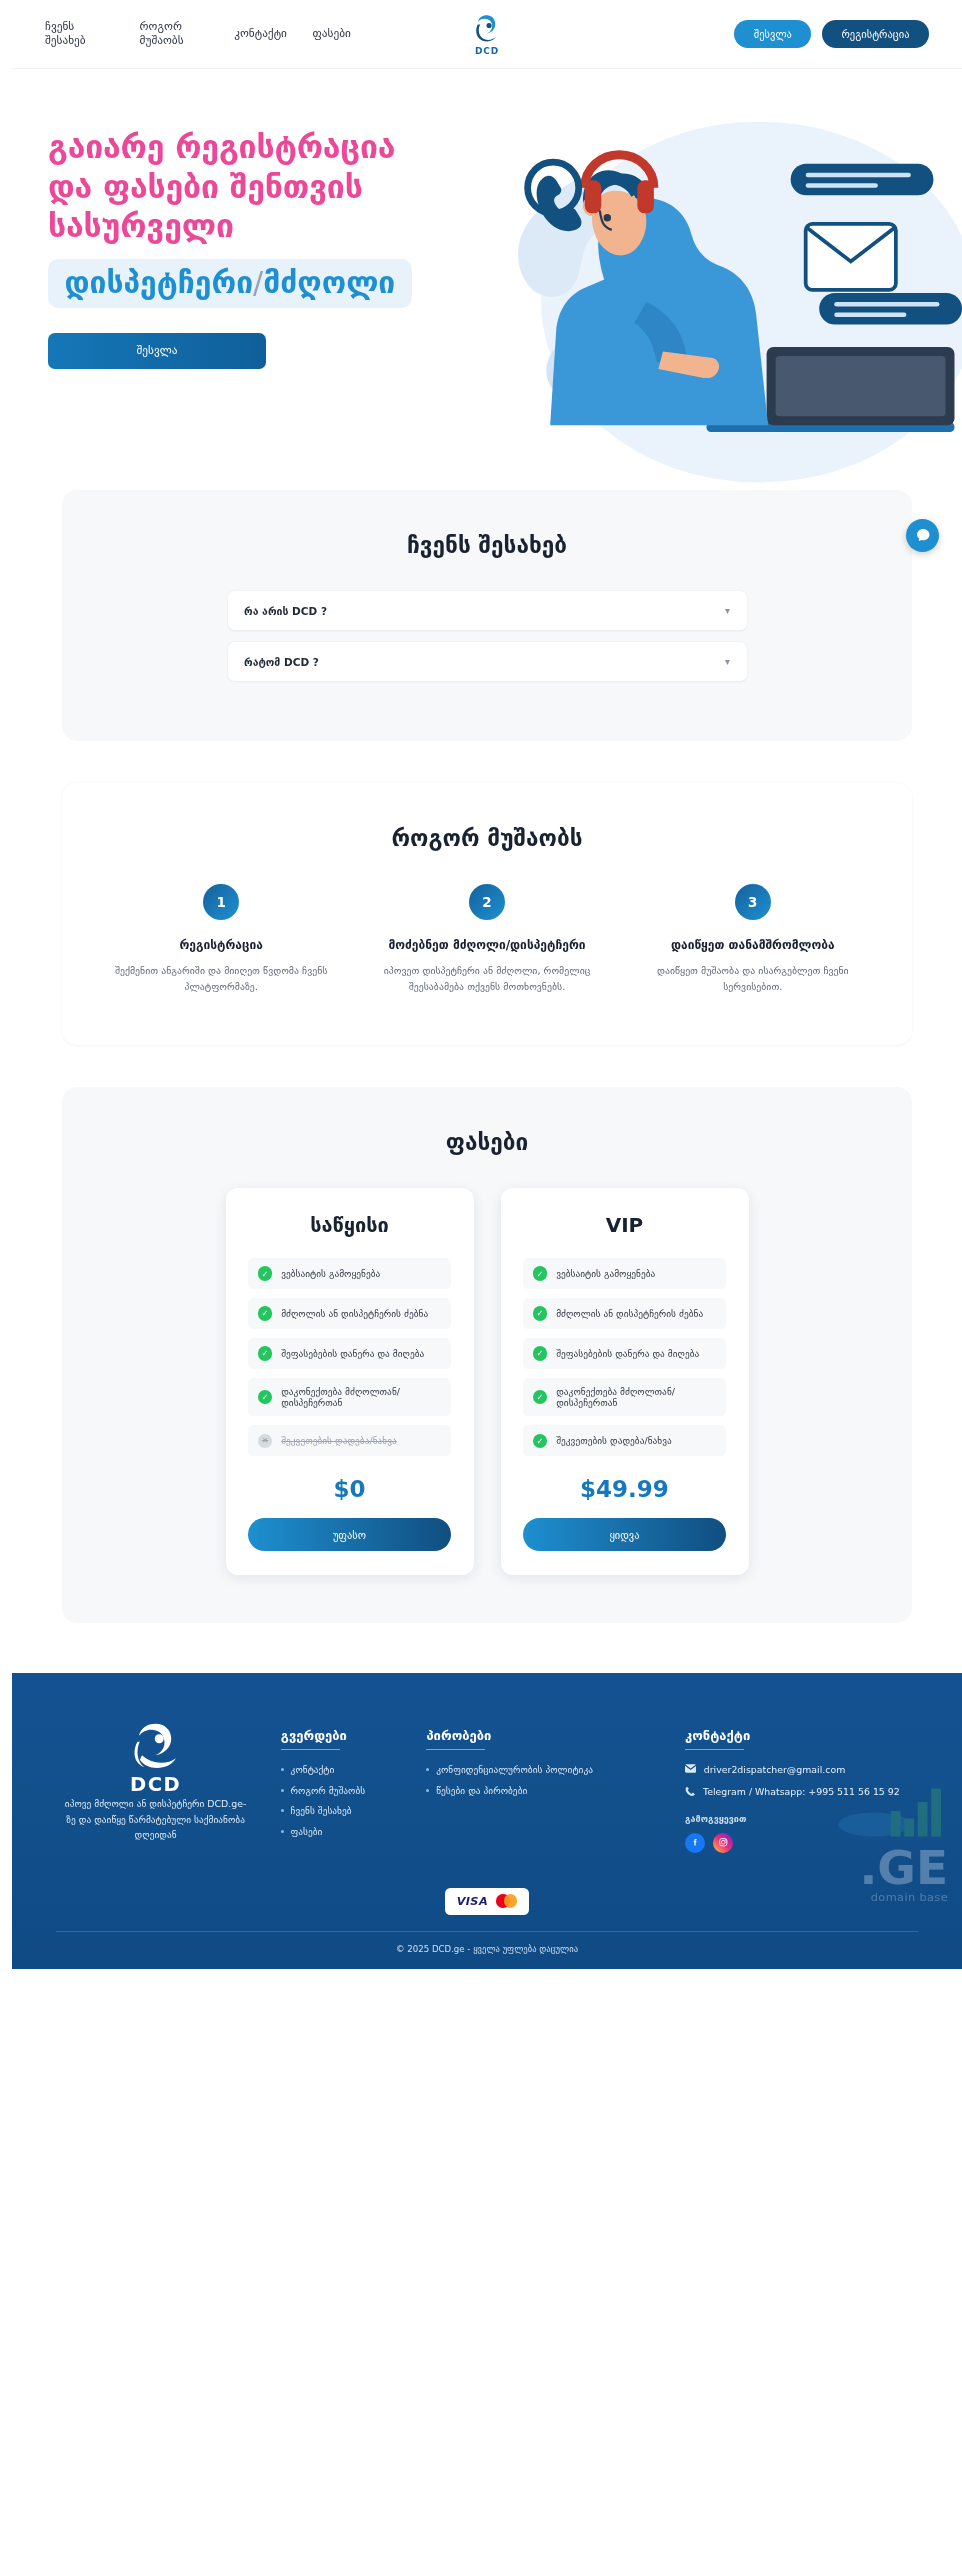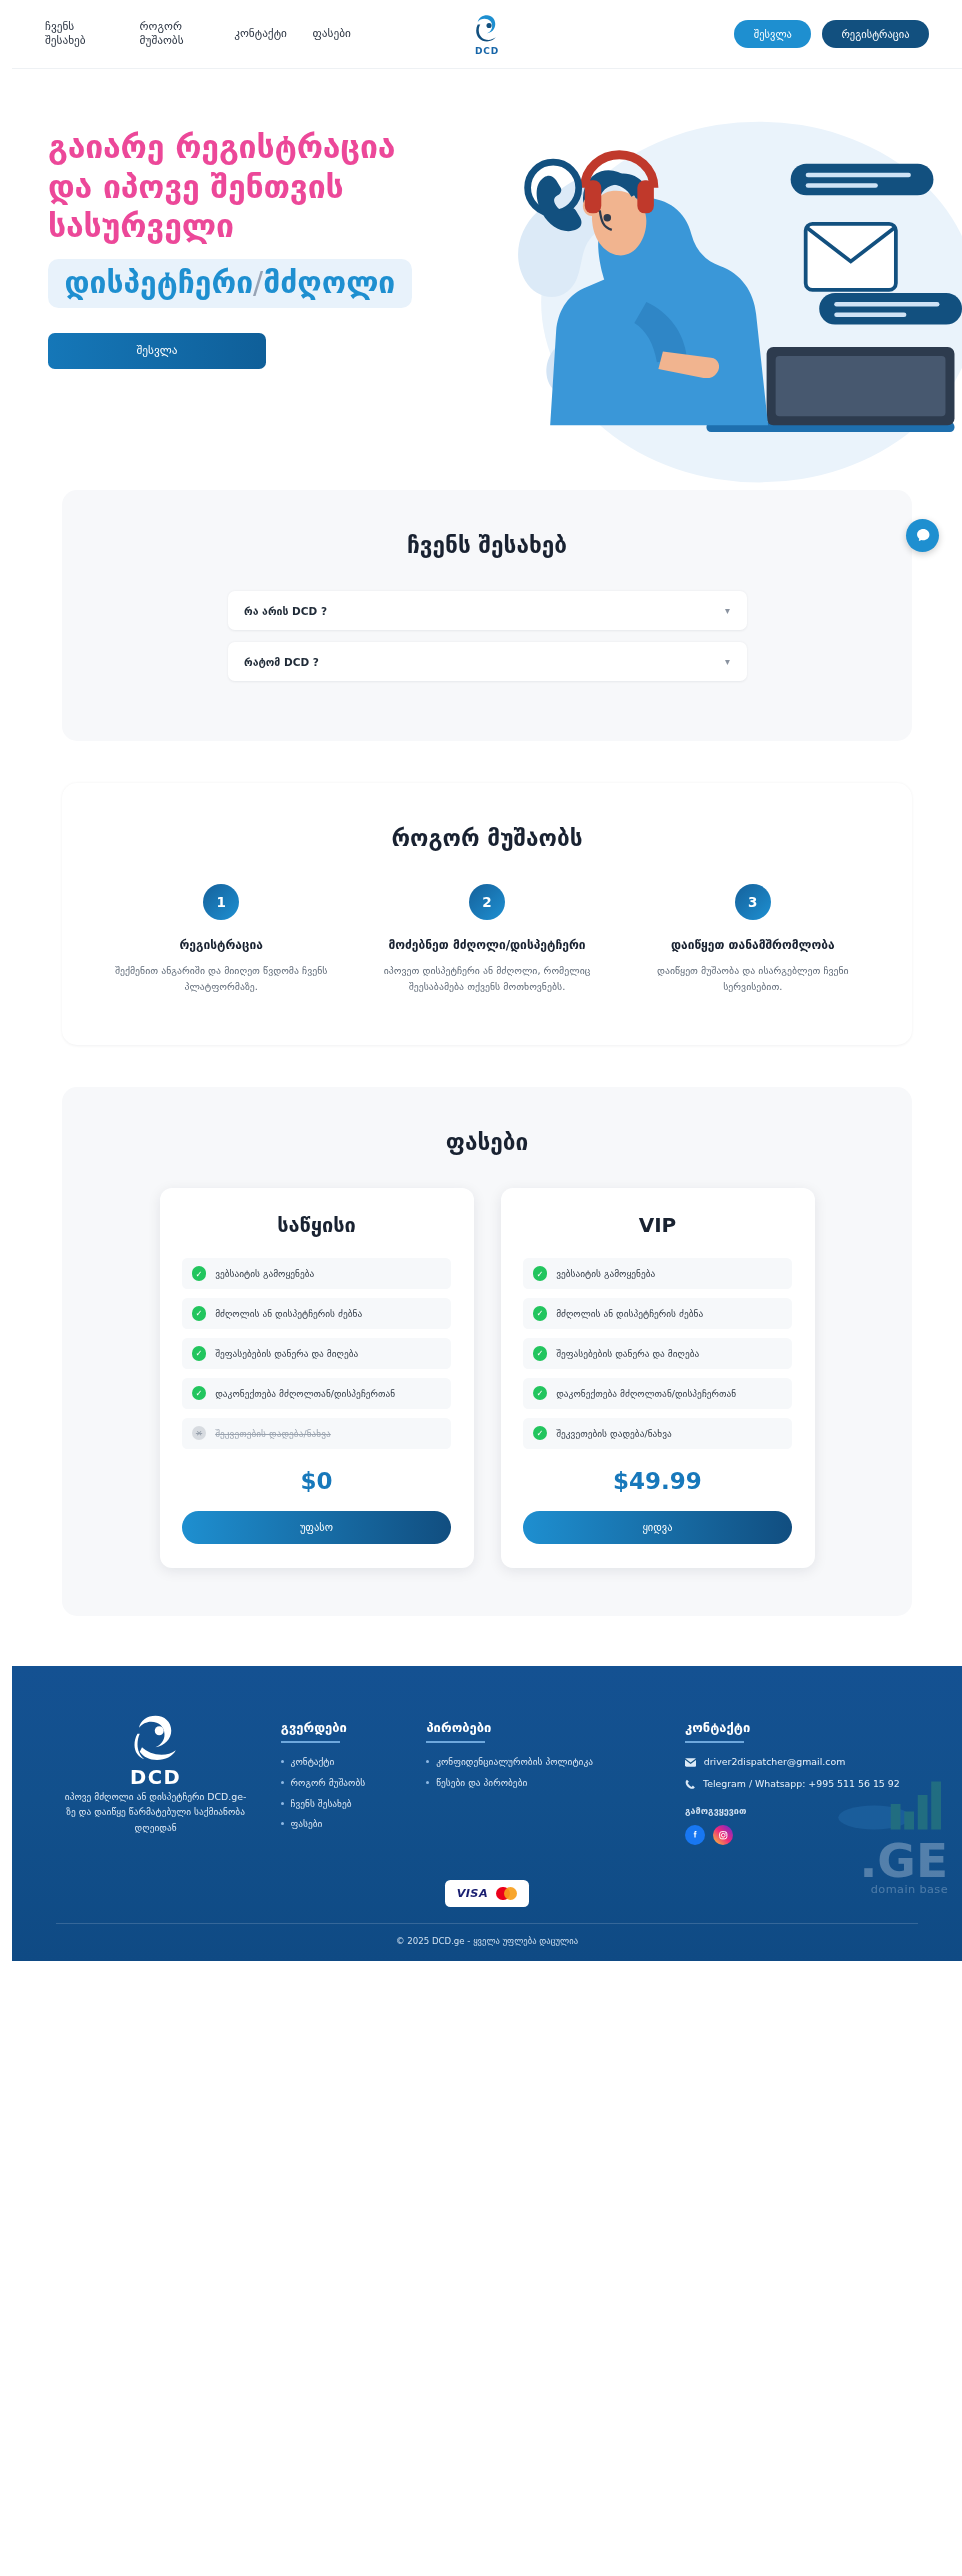--- a/index.html
+++ b/index.html
@@ -190,21 +190,21 @@
     font-weight: bold;
     color: #192231;
     line-height: 1.35;
     margin-bottom: 10.5px;
   }
   .step-desc { font-size: 9.8px; color: #5c6775; line-height: 1.6; }
 
   
   .plans { display: flex; gap: 27px; justify-content: center; }
   .plan {
-    width: 314px;
+    width: 248px;
     background: #ffffff;
     border-radius: 12px;
     box-shadow: 0 3px 13.5px rgba(16,24,40,.09);
     padding: 25.6px 22.6px 24px 22.6px;
   }
   .plan-name {
     text-align: center;
     font-size: 20px;
     font-weight: bold;
     color: #192231;
@@ -308,21 +308,21 @@
     align-items: center;
     gap: 6.8px;
     cursor: pointer;
   }
   .dot { width: 3px; height: 3px; border-radius: 50%; background: #8fb9e4; flex: 0 0 auto; }
   .f-contact {
     font-size: 9.4px;
     color: #eaf2fa;
     margin-bottom: 11.3px;
     display: flex;
-    align-items: flex-end;
+    align-items: flex-start;
     gap: 7.5px;
   }
   .f-follow { font-size: 9px; color: #cfe0f1; margin: 16.5px 0 9px 0; font-weight: bold; }
   .socials { display: flex; gap: 8.3px; }
   .soc {
     width: 20px; height: 20px;
     border-radius: 50%;
     display: flex; align-items: center; justify-content: center;
     cursor: pointer;
   }
@@ -422,21 +422,21 @@
       <circle cx="188" cy="158" r="5" fill="#2d3b4e"></circle>
       <path d="M240 270c30 14 50 40 54 74l-40 6c-4-24-14-42-30-52l16-28z" fill="#2f86c6"></path>
       <path d="M262 336l64 8c10 1 14 12 8 20-4 6-10 8-18 7l-60-12 6-23z" fill="#f1b48f"></path>
       <circle cx="116" cy="118" r="34" fill="none" stroke="#12507f" stroke-width="9"></circle>
       <path d="M104 104c6-4 12-2 16 4l6 10c2 4 0 8-4 10-6 3-6 8-2 14 4 6 10 8 14 4 4-3 9-2 12 2l6 10c3 6 2 12-4 15-16 8-36-2-46-20-10-18-12-40 2-49z" fill="#12507f"></path>
     </svg>
 
     <div class="hero-inner">
       <div class="hero-title">
         <div>გაიარე რეგისტრაცია</div>
-        <div>და იპოვე შენთვის</div>
+        <div>და ფასები შენთვის</div>
         <div>სასურველი</div>
       </div>
       <div class="hero-highlight">
         <span>დისპეტჩერი</span><span class="slash">/</span><span>მძღოლი</span>
       </div>
       <div>
         <button class="hero-cta">შესვლა</button>
       </div>
     </div>
   </div>

